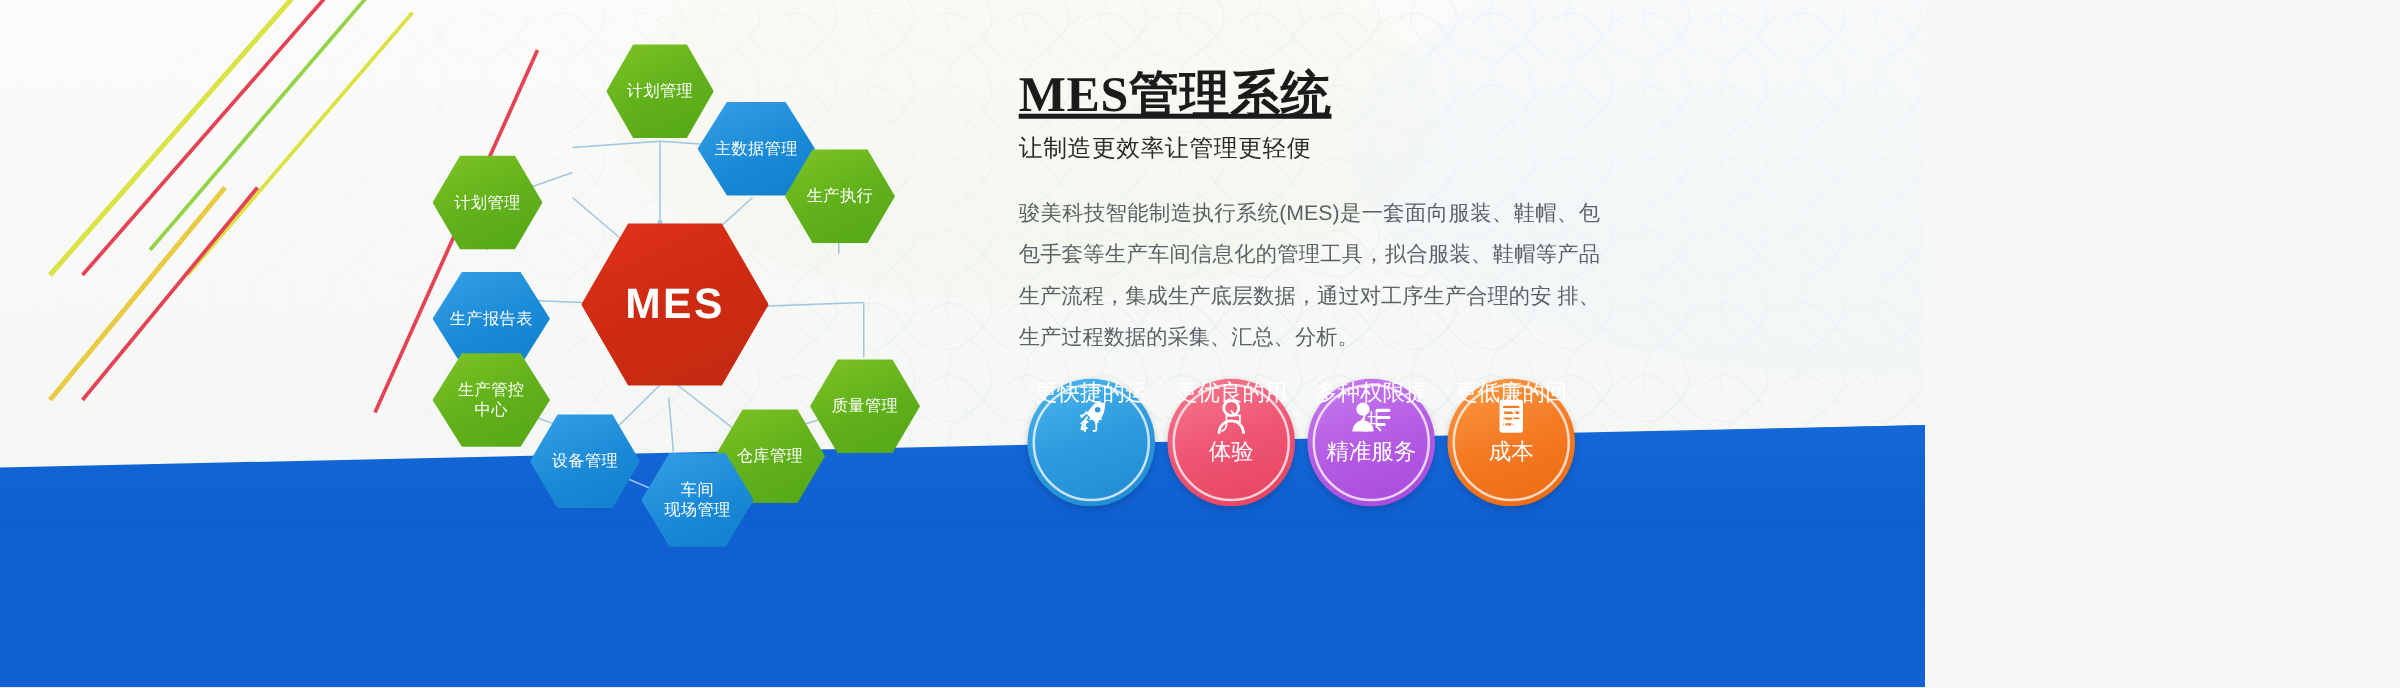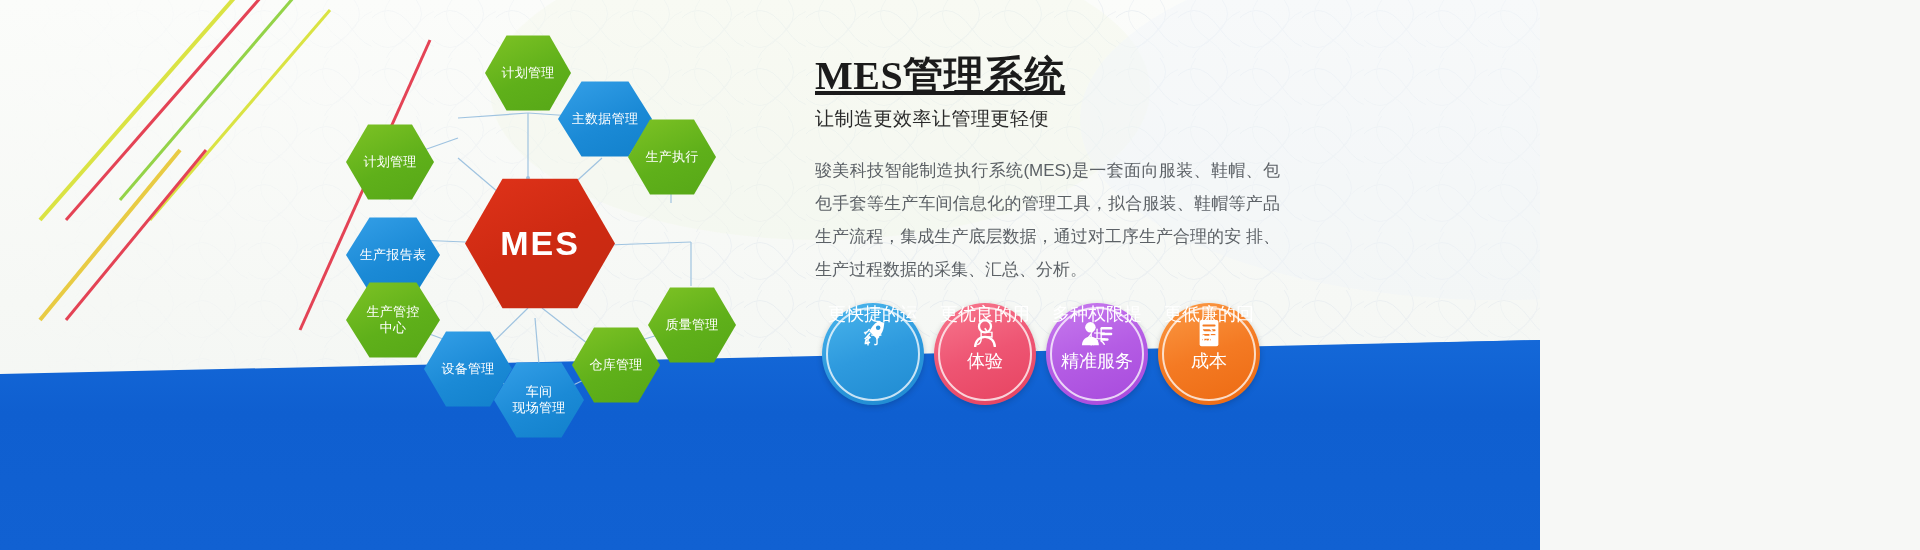--- a/index.html
+++ b/index.html
@@ -231,21 +231,21 @@
     </div>
     <div class="hex green" style="left:318px; top:268px; width:88px; height:78px;">
       <span>质量管理</span>
     </div>
     <div class="hex blue" style="left:94px; top:312px; width:88px; height:78px;">
       <span>设备管理</span>
     </div>
     <div class="hex green" style="left:242px; top:308px; width:88px; height:78px;">
       <span>仓库管理</span>
     </div>
-    <div class="hex blue" style="left:164px; top:343px; width:90px; height:78px;">
+    <div class="hex blue" style="left:183px; top:343px; width:90px; height:78px;">
       <span>车间
 现场管理</span>
     </div>
 
     <div class="hex center" style="left:135px; top:158px; width:150px; height:135px; font-size:34px;text-align:right;">
       <span>MES</span>
     </div>
   </div>
 
   <div id="right-col">

